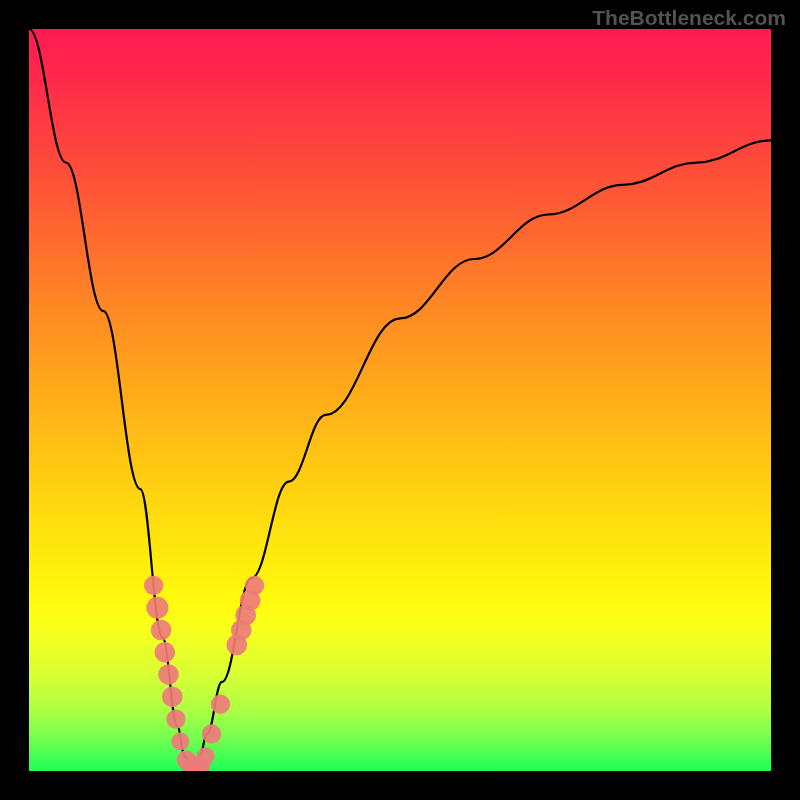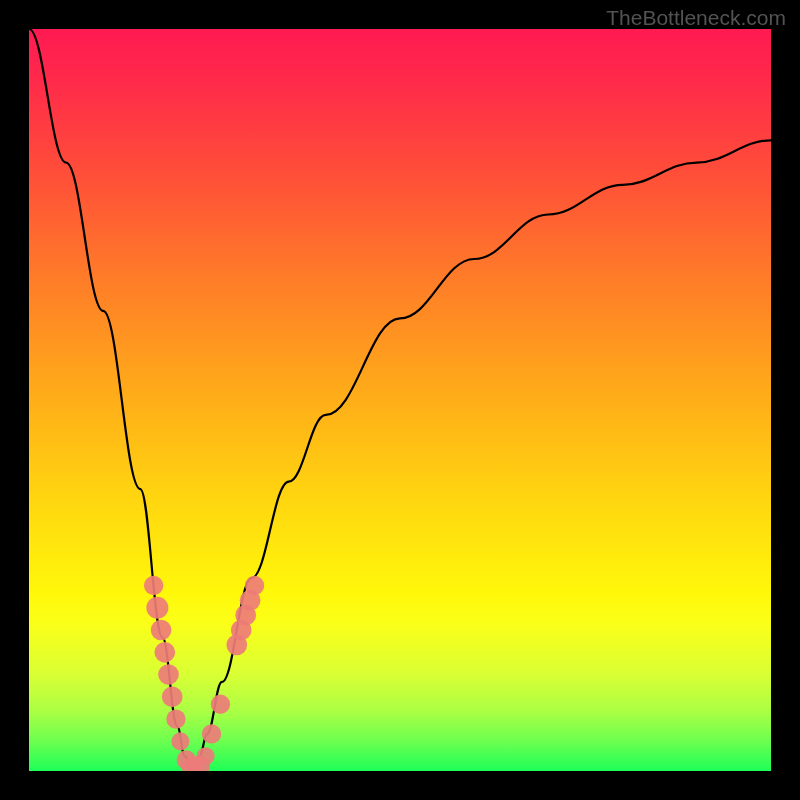--- a/index.html
+++ b/index.html
@@ -45,21 +45,21 @@
     top: 0;
     width: 742px;
     height: 742px;
   }
   .watermark {
     position: absolute;
     top: 6px;
     right: 14px;
     color: #535353;
     font-size: 21px;
-    font-weight: 400;
+    font-weight: 700;
     letter-spacing: 0px;
   }
 </style>
 </head>
 <body>
 
 <div class="frame">
   <div class="plot-area">
     <svg class="curve-layer" viewBox="0 0 742 742" preserveAspectRatio="none">
       <g>

